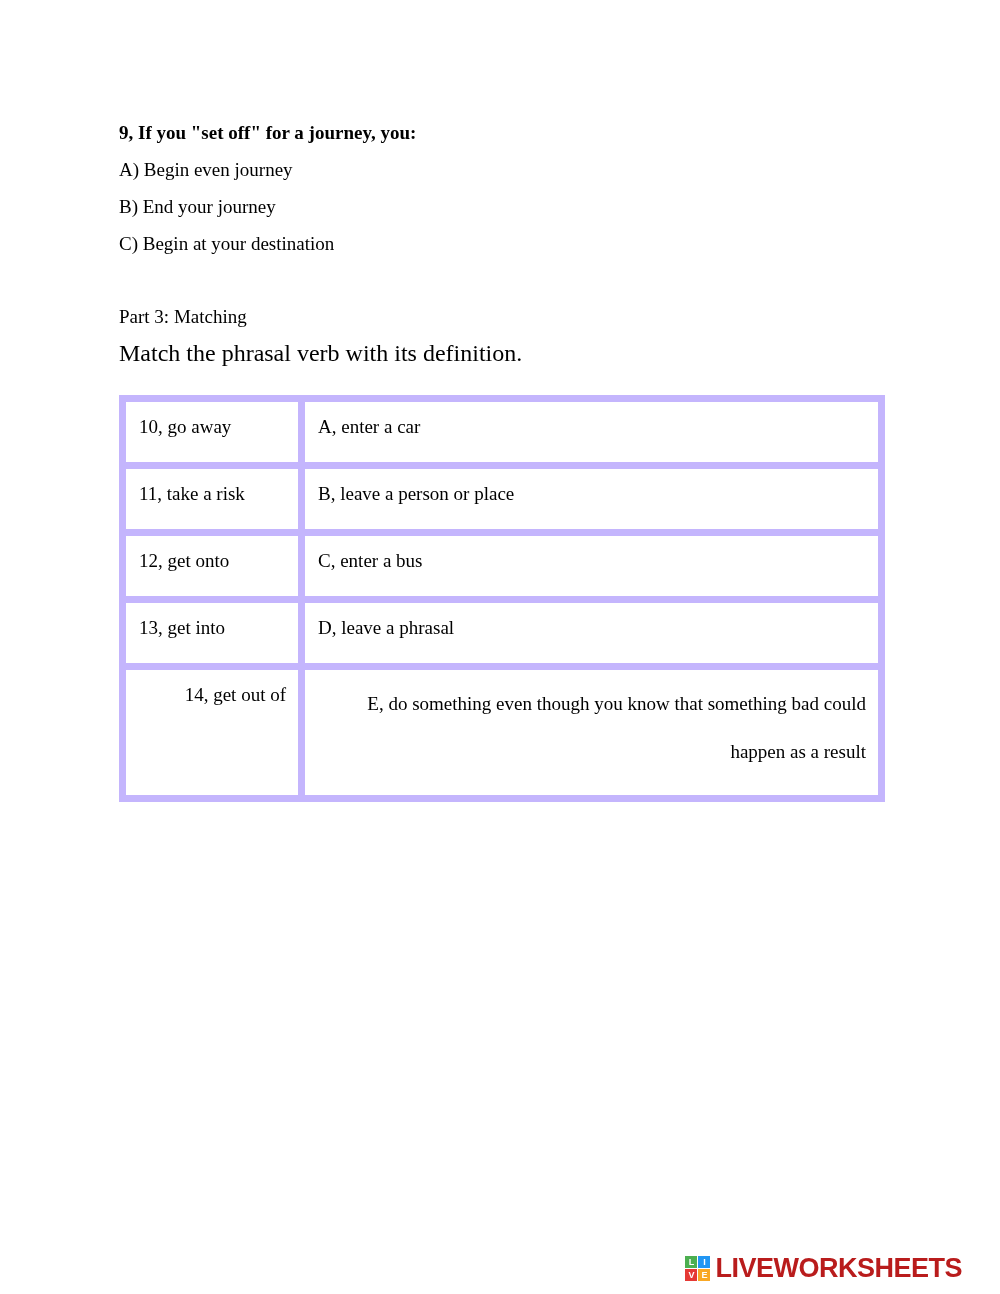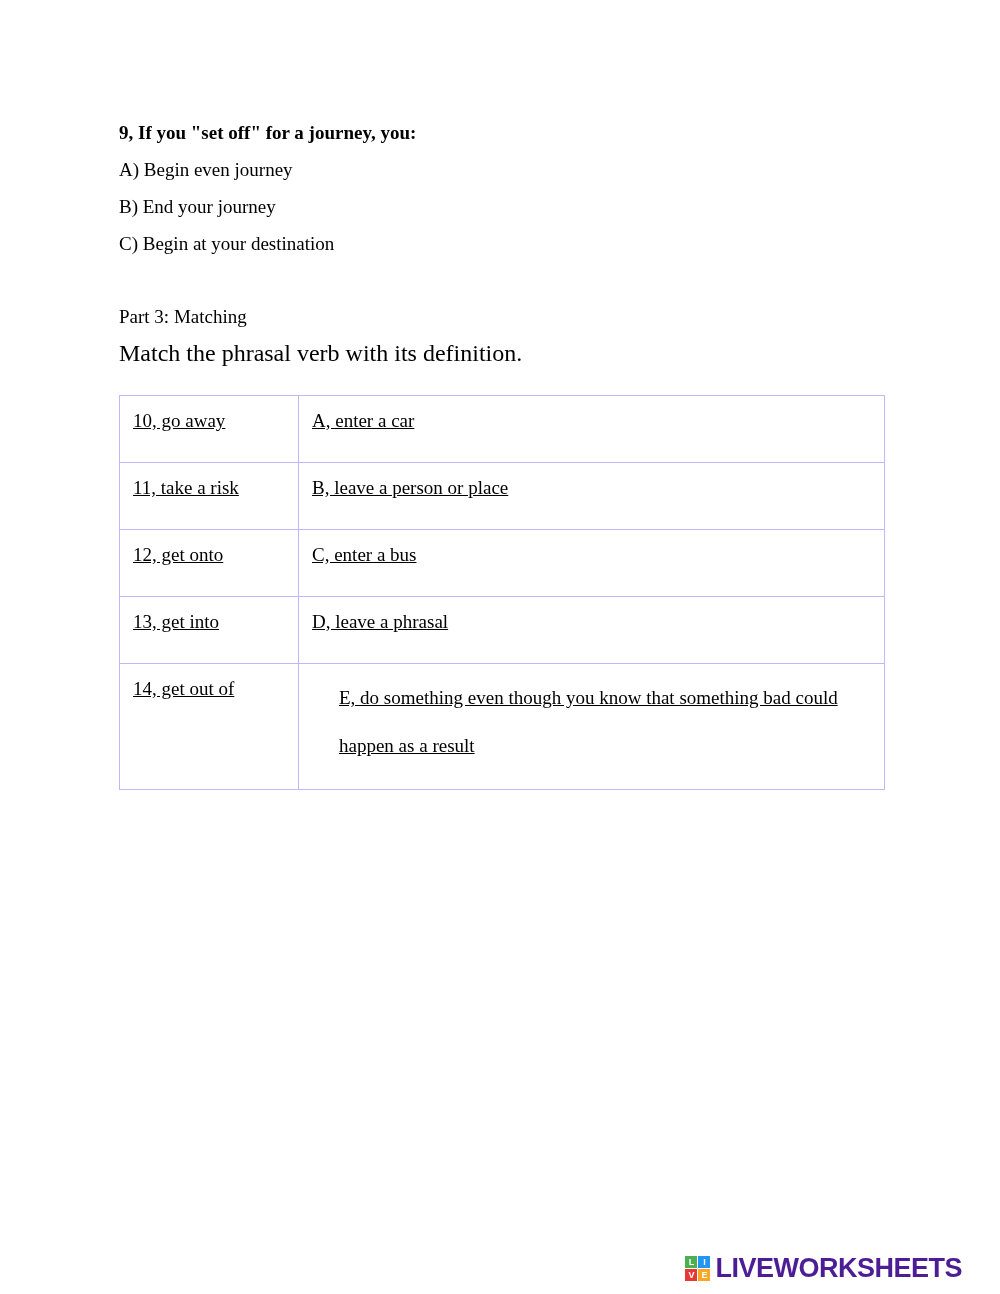--- a/index.html
+++ b/index.html
@@ -41,30 +41,29 @@
     font-size: 24px;
     line-height: 37px;
   }
   table.match-table {
     margin-top: 23px;
     border-collapse: collapse;
     width: 766px;
     table-layout: fixed;
   }
   table.match-table td {
-    border: 1px solid #c4b5fd;
+    border: 7px solid #c4b5fd;
     vertical-align: top;
     font-size: 19px;
     padding: 13px 12px 18px 13px;
     line-height: 1.3;
-    text-decoration: underline;
   }
   table.match-table col.c1 { width: 179px; }
   table.match-table tr { height: 67px; }
-  table.match-table tr.tall { height: 117px; }
+  table.match-table tr.tall { height: 117px; text-align: right; }
   table.match-table tr.tall td.def { line-height: 2.55; padding-top: 10px; padding-left: 40px; }
   .footer {
     position: absolute;
     right: 38px;
     bottom: 10px;
     display: flex;
     align-items: center;
     gap: 5px;
   }
   .logo-grid {
@@ -137,14 +136,14 @@
 
 </div>
 
 <div class="footer">
   <div class="logo-grid">
     <span class="sq" id="sq-l" style="background: rgb(76, 175, 80);">L</span>
     <span class="sq" id="sq-i" style="background: rgb(33, 150, 243);">I</span>
     <span class="sq" id="sq-v" style="background: rgb(229, 57, 53);">V</span>
     <span class="sq" id="sq-e" style="background: rgb(249, 168, 37);">E</span>
   </div>
-  <span class="brand" style="color: #4c1d95;">LIVEWORKSHEETS</span>
+  <span class="brand" style="color: #b91c1c;">LIVEWORKSHEETS</span>
 </div>
 
 </body></html>

